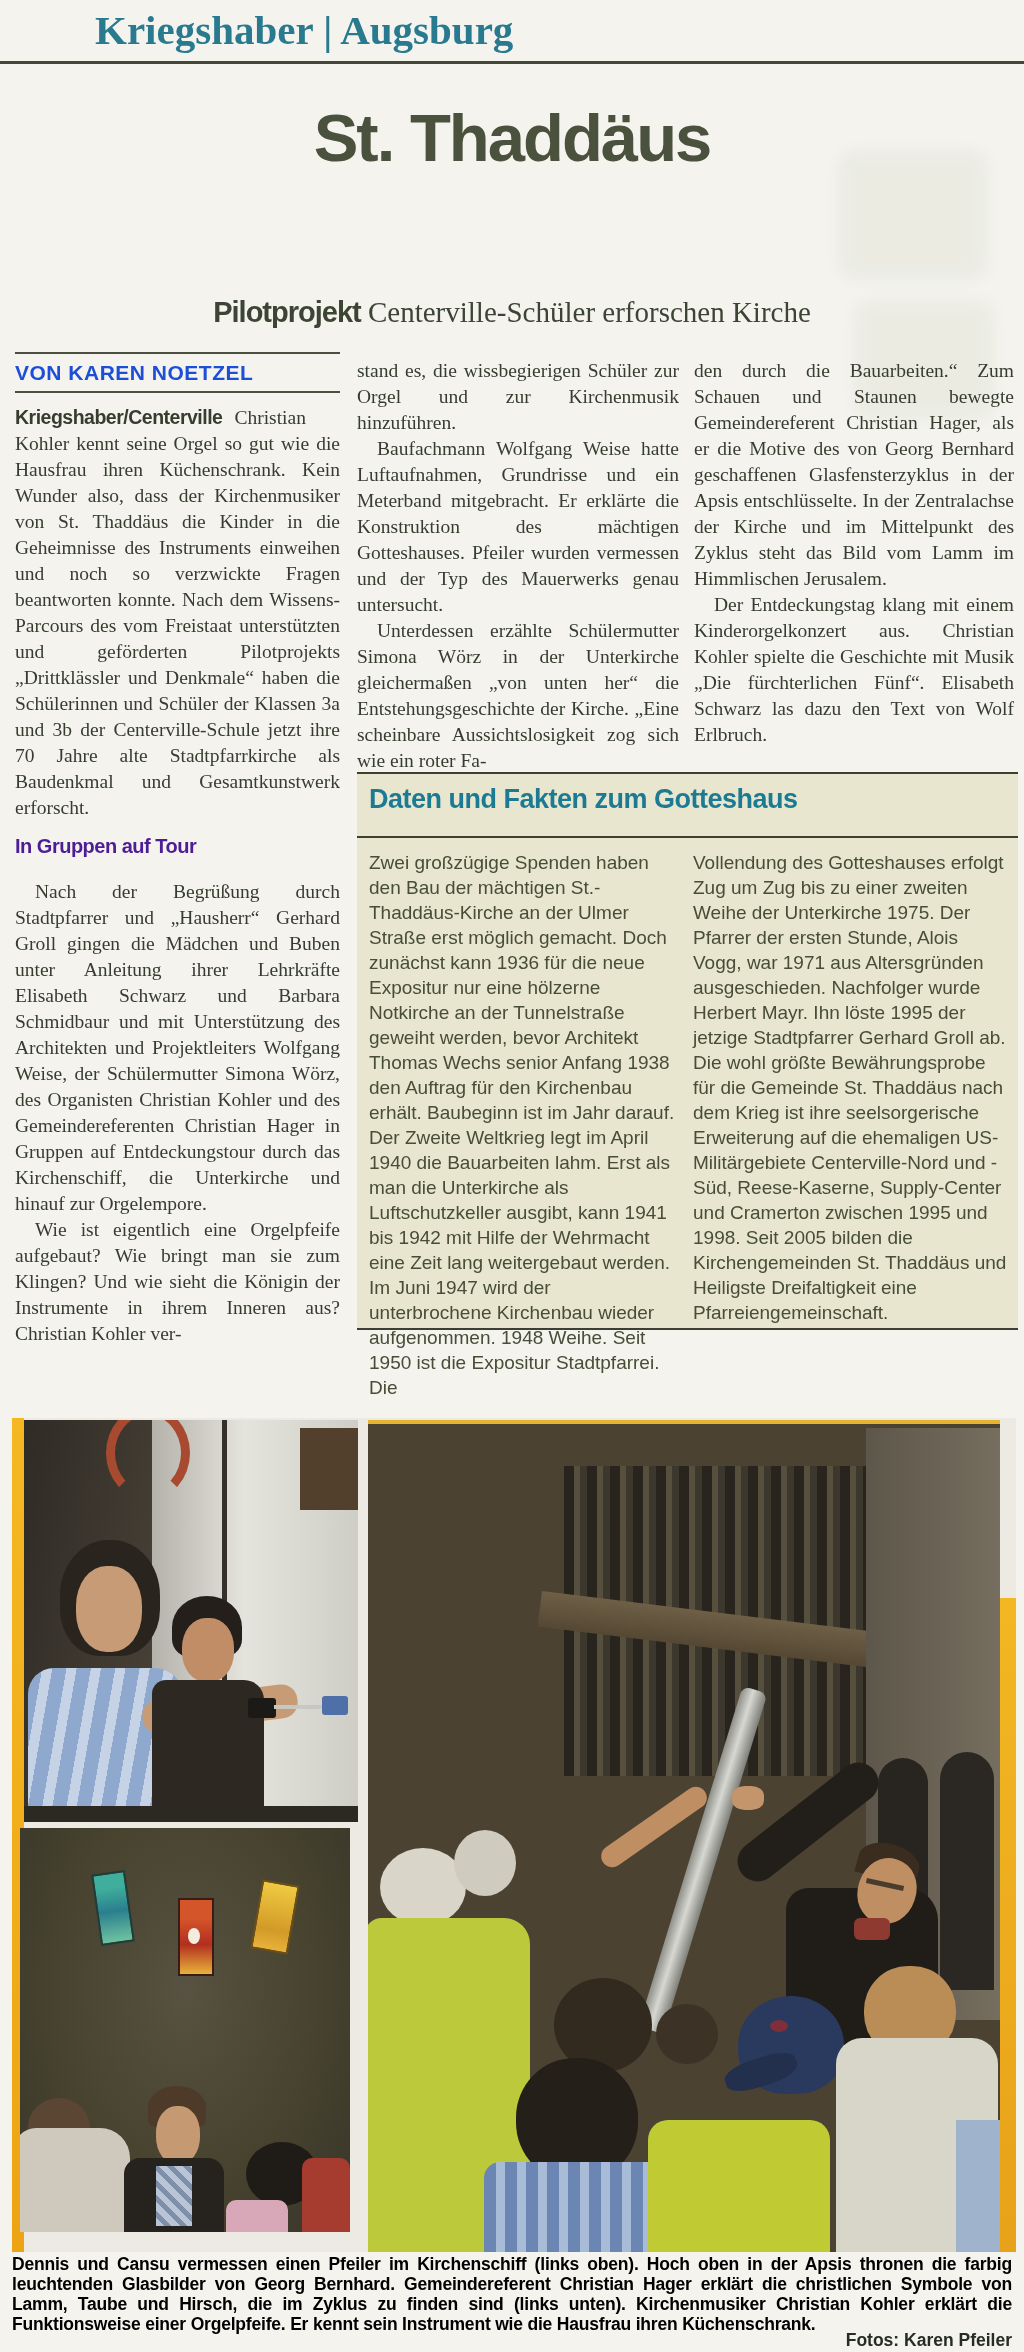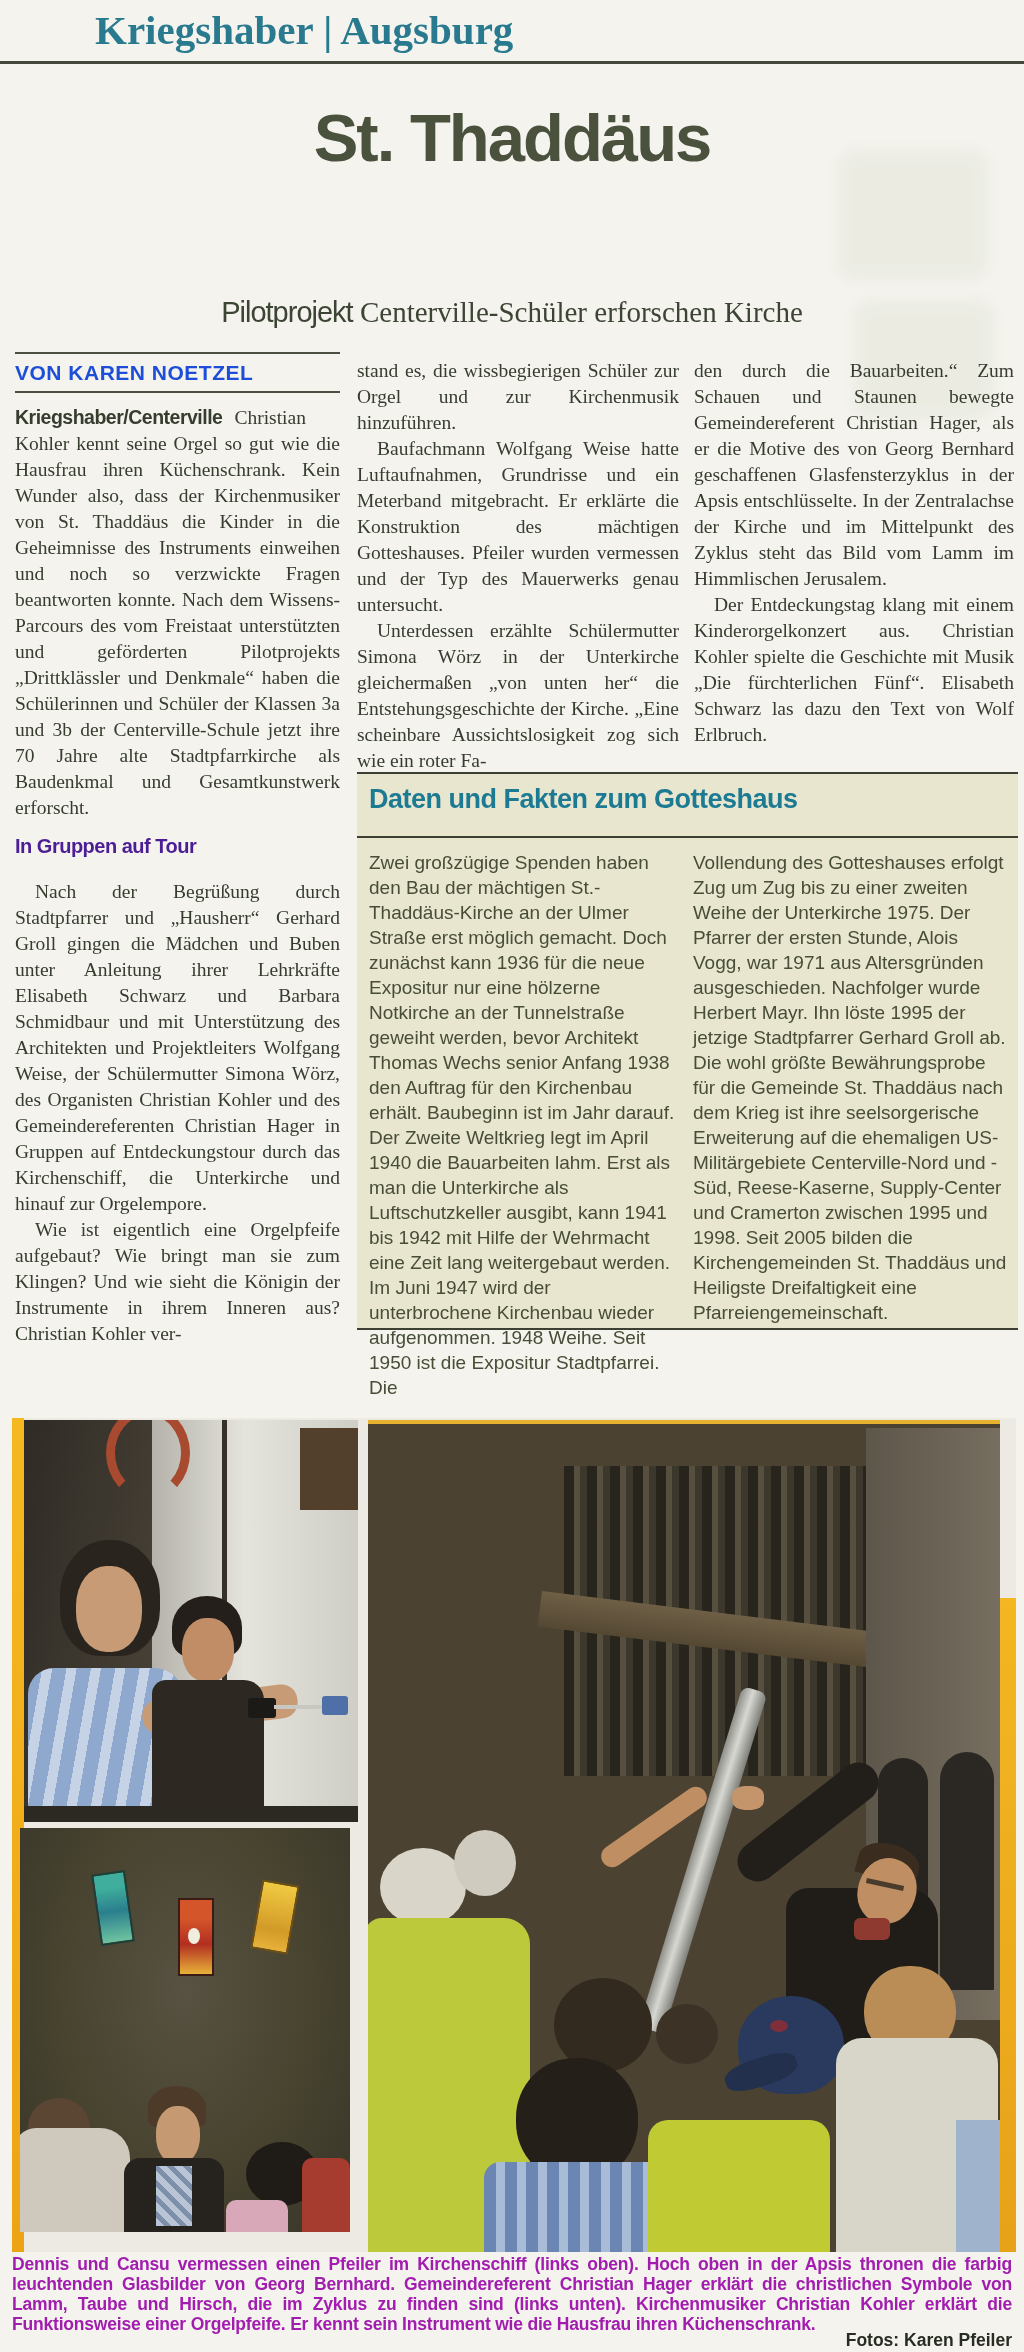--- a/index.html
+++ b/index.html
@@ -10,21 +10,21 @@
   
   #masthead{left:95px;top:6px;font-family:"Liberation Serif",serif;font-weight:bold;
             font-size:41px;color:#2a7a8f;letter-spacing:0px;}
   #masthead-rule{left:0;top:61px;width:1024px;height:3px;background:#43483a;}
 
   
   #headline{left:0;top:92px;width:1024px;text-align:center;
             font-family:"Liberation Sans",sans-serif;font-weight:bold;
             font-size:67px;line-height:92px;color:#4a523e;letter-spacing:-2px;}
   #subhead{left:0;top:296px;width:1024px;text-align:center;font-size:29px;color:#3c4434;}
-  #subhead .kicker{font-family:"Liberation Sans",sans-serif;font-weight:normal;letter-spacing:-1px;}
+  #subhead .kicker{font-family:"Liberation Sans",sans-serif;font-weight:bold;letter-spacing:-1px;}
   #subhead .rest{font-family:"Liberation Serif",serif;}
 
   .ghost{position:absolute;background:#7c9459;opacity:.07;filter:blur(7px);border-radius:18px;}
 
   
   #byline{left:15px;top:352px;width:325px;border-top:2px solid #4a4f40;border-bottom:2px solid #4a4f40;
           padding:7px 0 6px 0;font-family:"Liberation Sans",sans-serif;font-weight:bold;
           font-size:21px;color:#1d4ed8;letter-spacing:.5px;}
 
   
@@ -128,21 +128,21 @@
   .c-lime-shirt-left{left:-4px;top:498px;width:166px;height:334px;background:#bcc93a;border-radius:18px 26px 0 0;}
   .c-curly-head{left:148px;top:638px;width:122px;height:124px;background:#241f19;border-radius:48%;}
   .c-plaid-shirt{left:116px;top:742px;width:184px;height:90px;border-radius:16px 16px 0 0;
       background:repeating-linear-gradient(90deg,#6b86b2 0 12px,#a8bcd8 12px 21px);}
   .c-lime-shirt-mid{left:280px;top:700px;width:182px;height:132px;background:#c0cb33;border-radius:20px 20px 0 0;}
   .c-white-shirt{left:468px;top:618px;width:162px;height:214px;background:#d8d5c9;border-radius:26px 26px 0 0;}
   .c-plaid-right{left:588px;top:700px;width:44px;height:132px;background:#9fb3cc;}
 
   
   #caption{left:12px;top:2254px;width:1000px;font-family:"Liberation Sans",sans-serif;
-           font-weight:bold;font-size:17.5px;line-height:20px;color:#a21caf;text-align:justify;
+           font-weight:bold;font-size:17.5px;line-height:20px;color:#000000;text-align:justify;
            letter-spacing:-.2px;}
   #caption-credit{right:12px;top:2330px;font-family:"Liberation Sans",sans-serif;font-weight:bold;
            font-size:17.5px;color:#272d22;}
 </style>
 </head>
 <body>
 
 <div id="page">
 
   <div class="abs" id="masthead">Kriegshaber | Augsburg</div>

